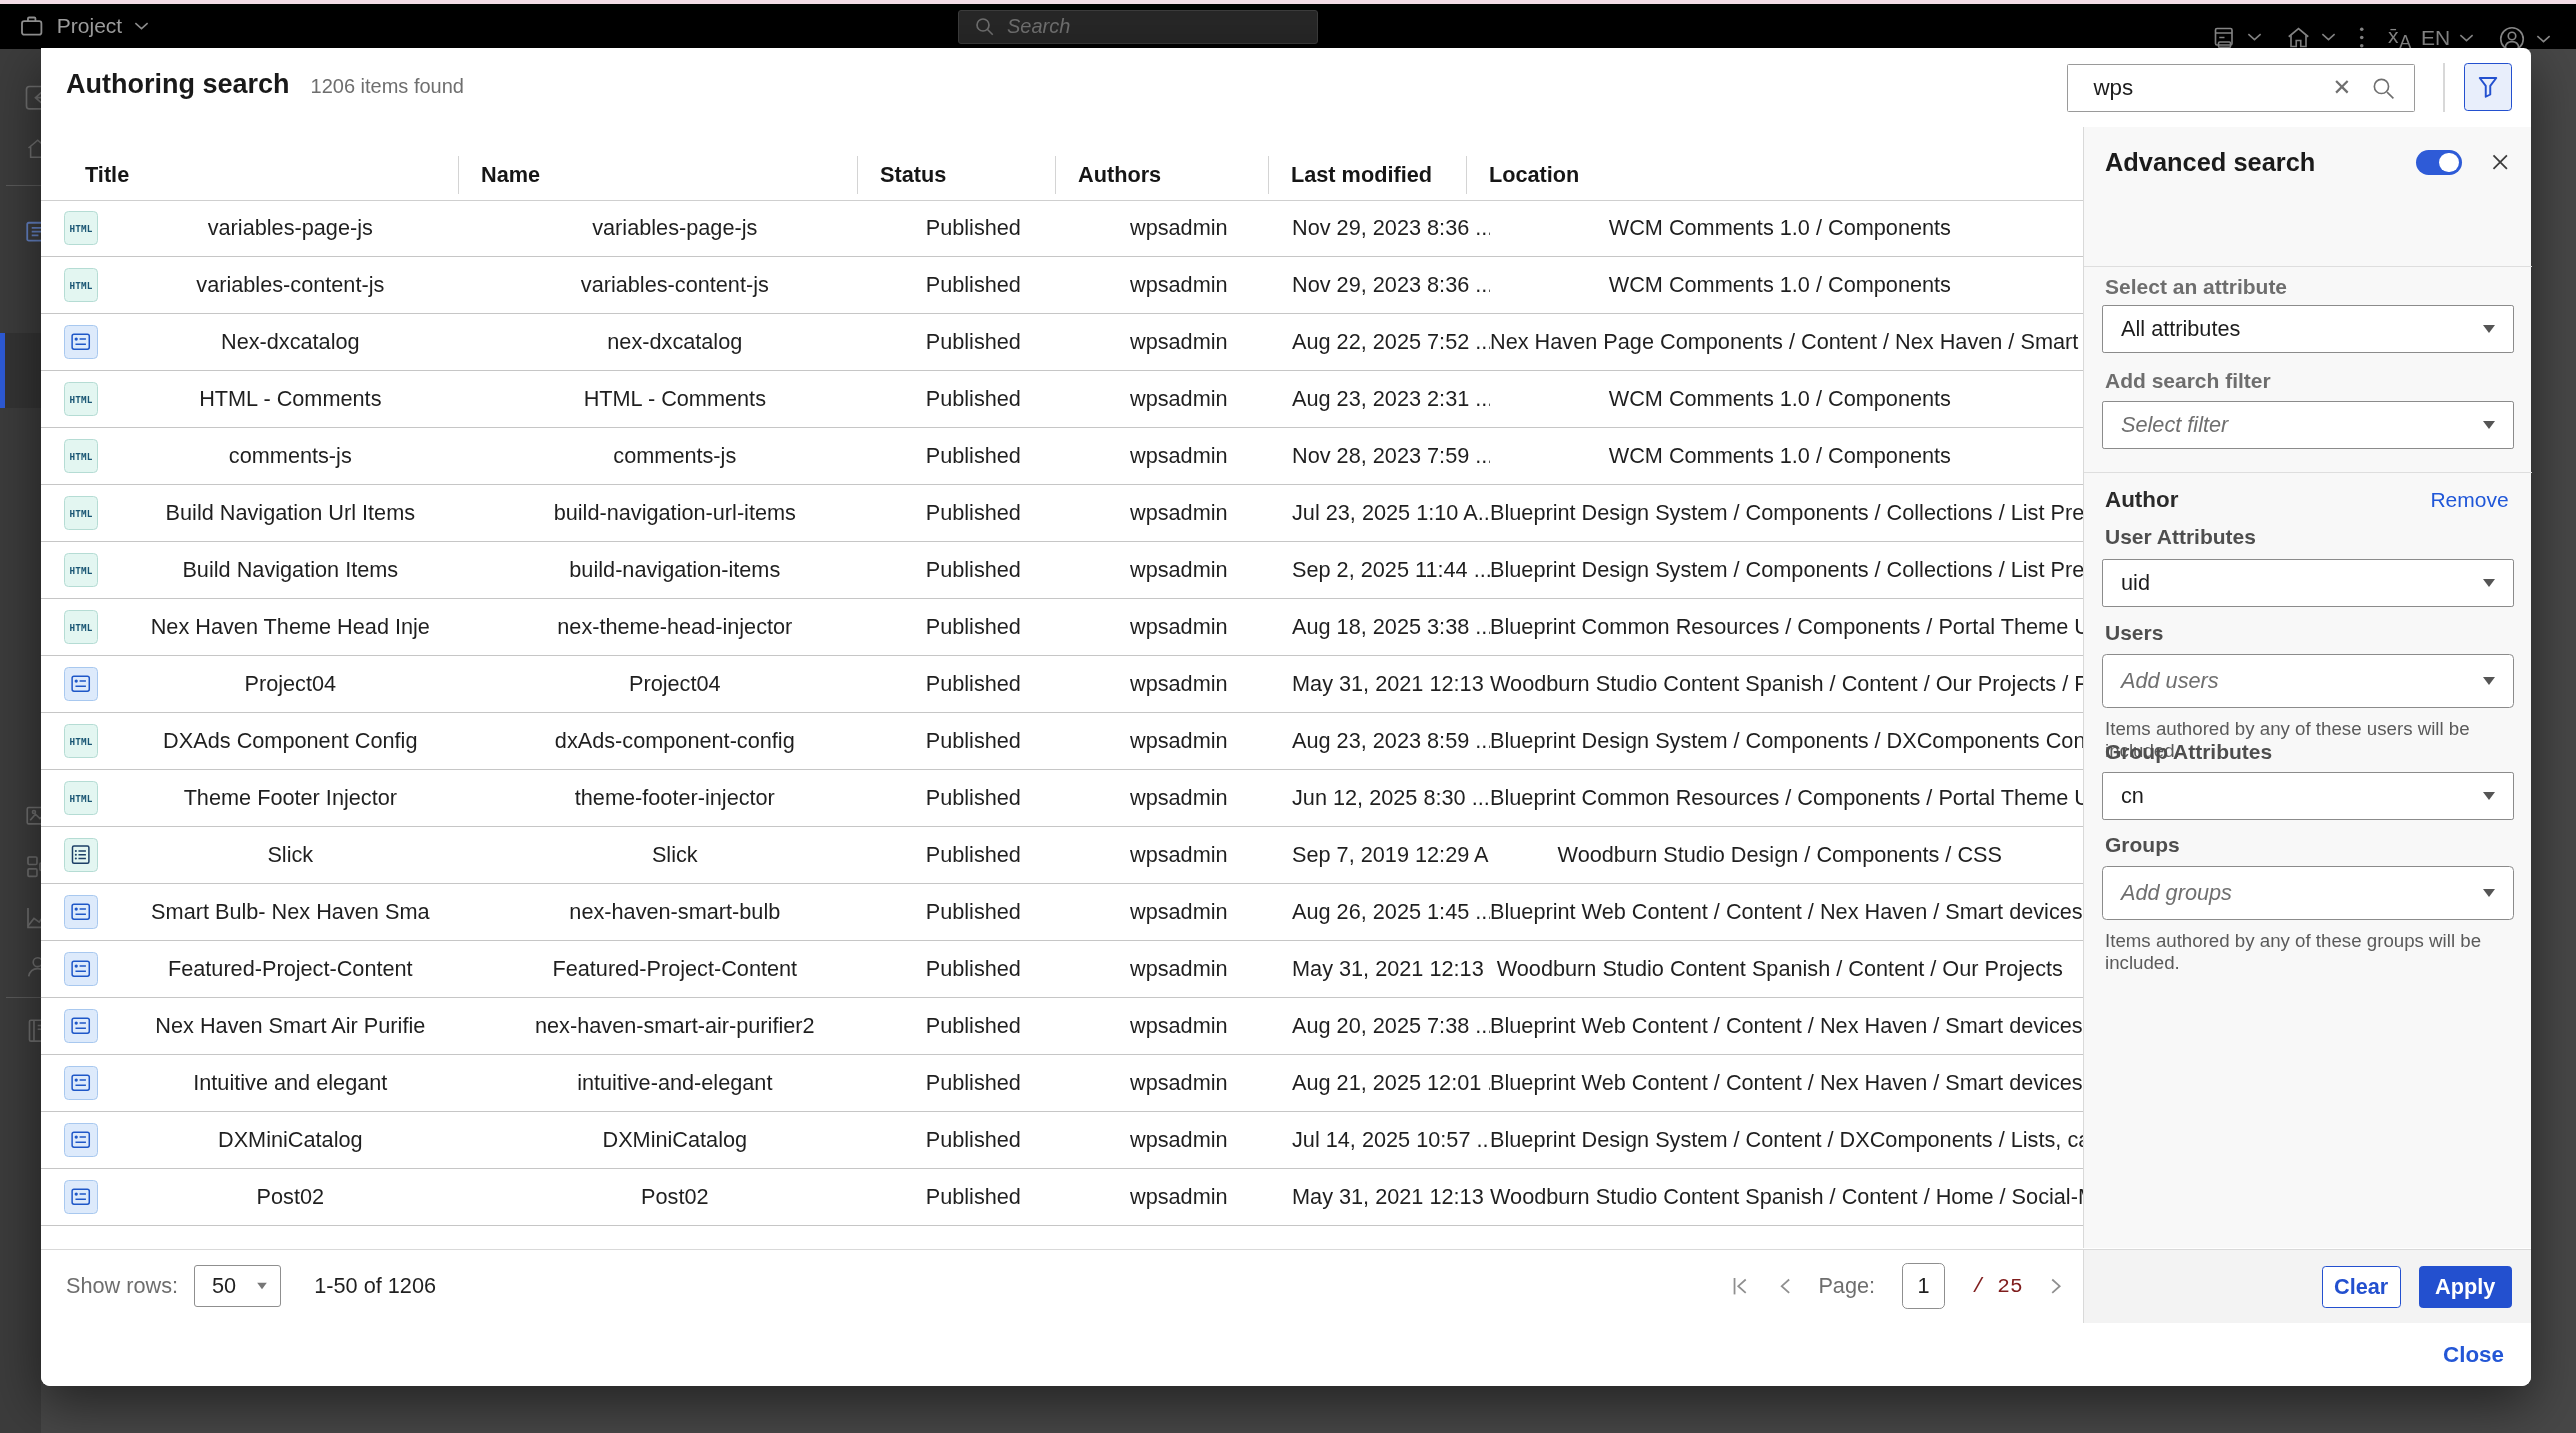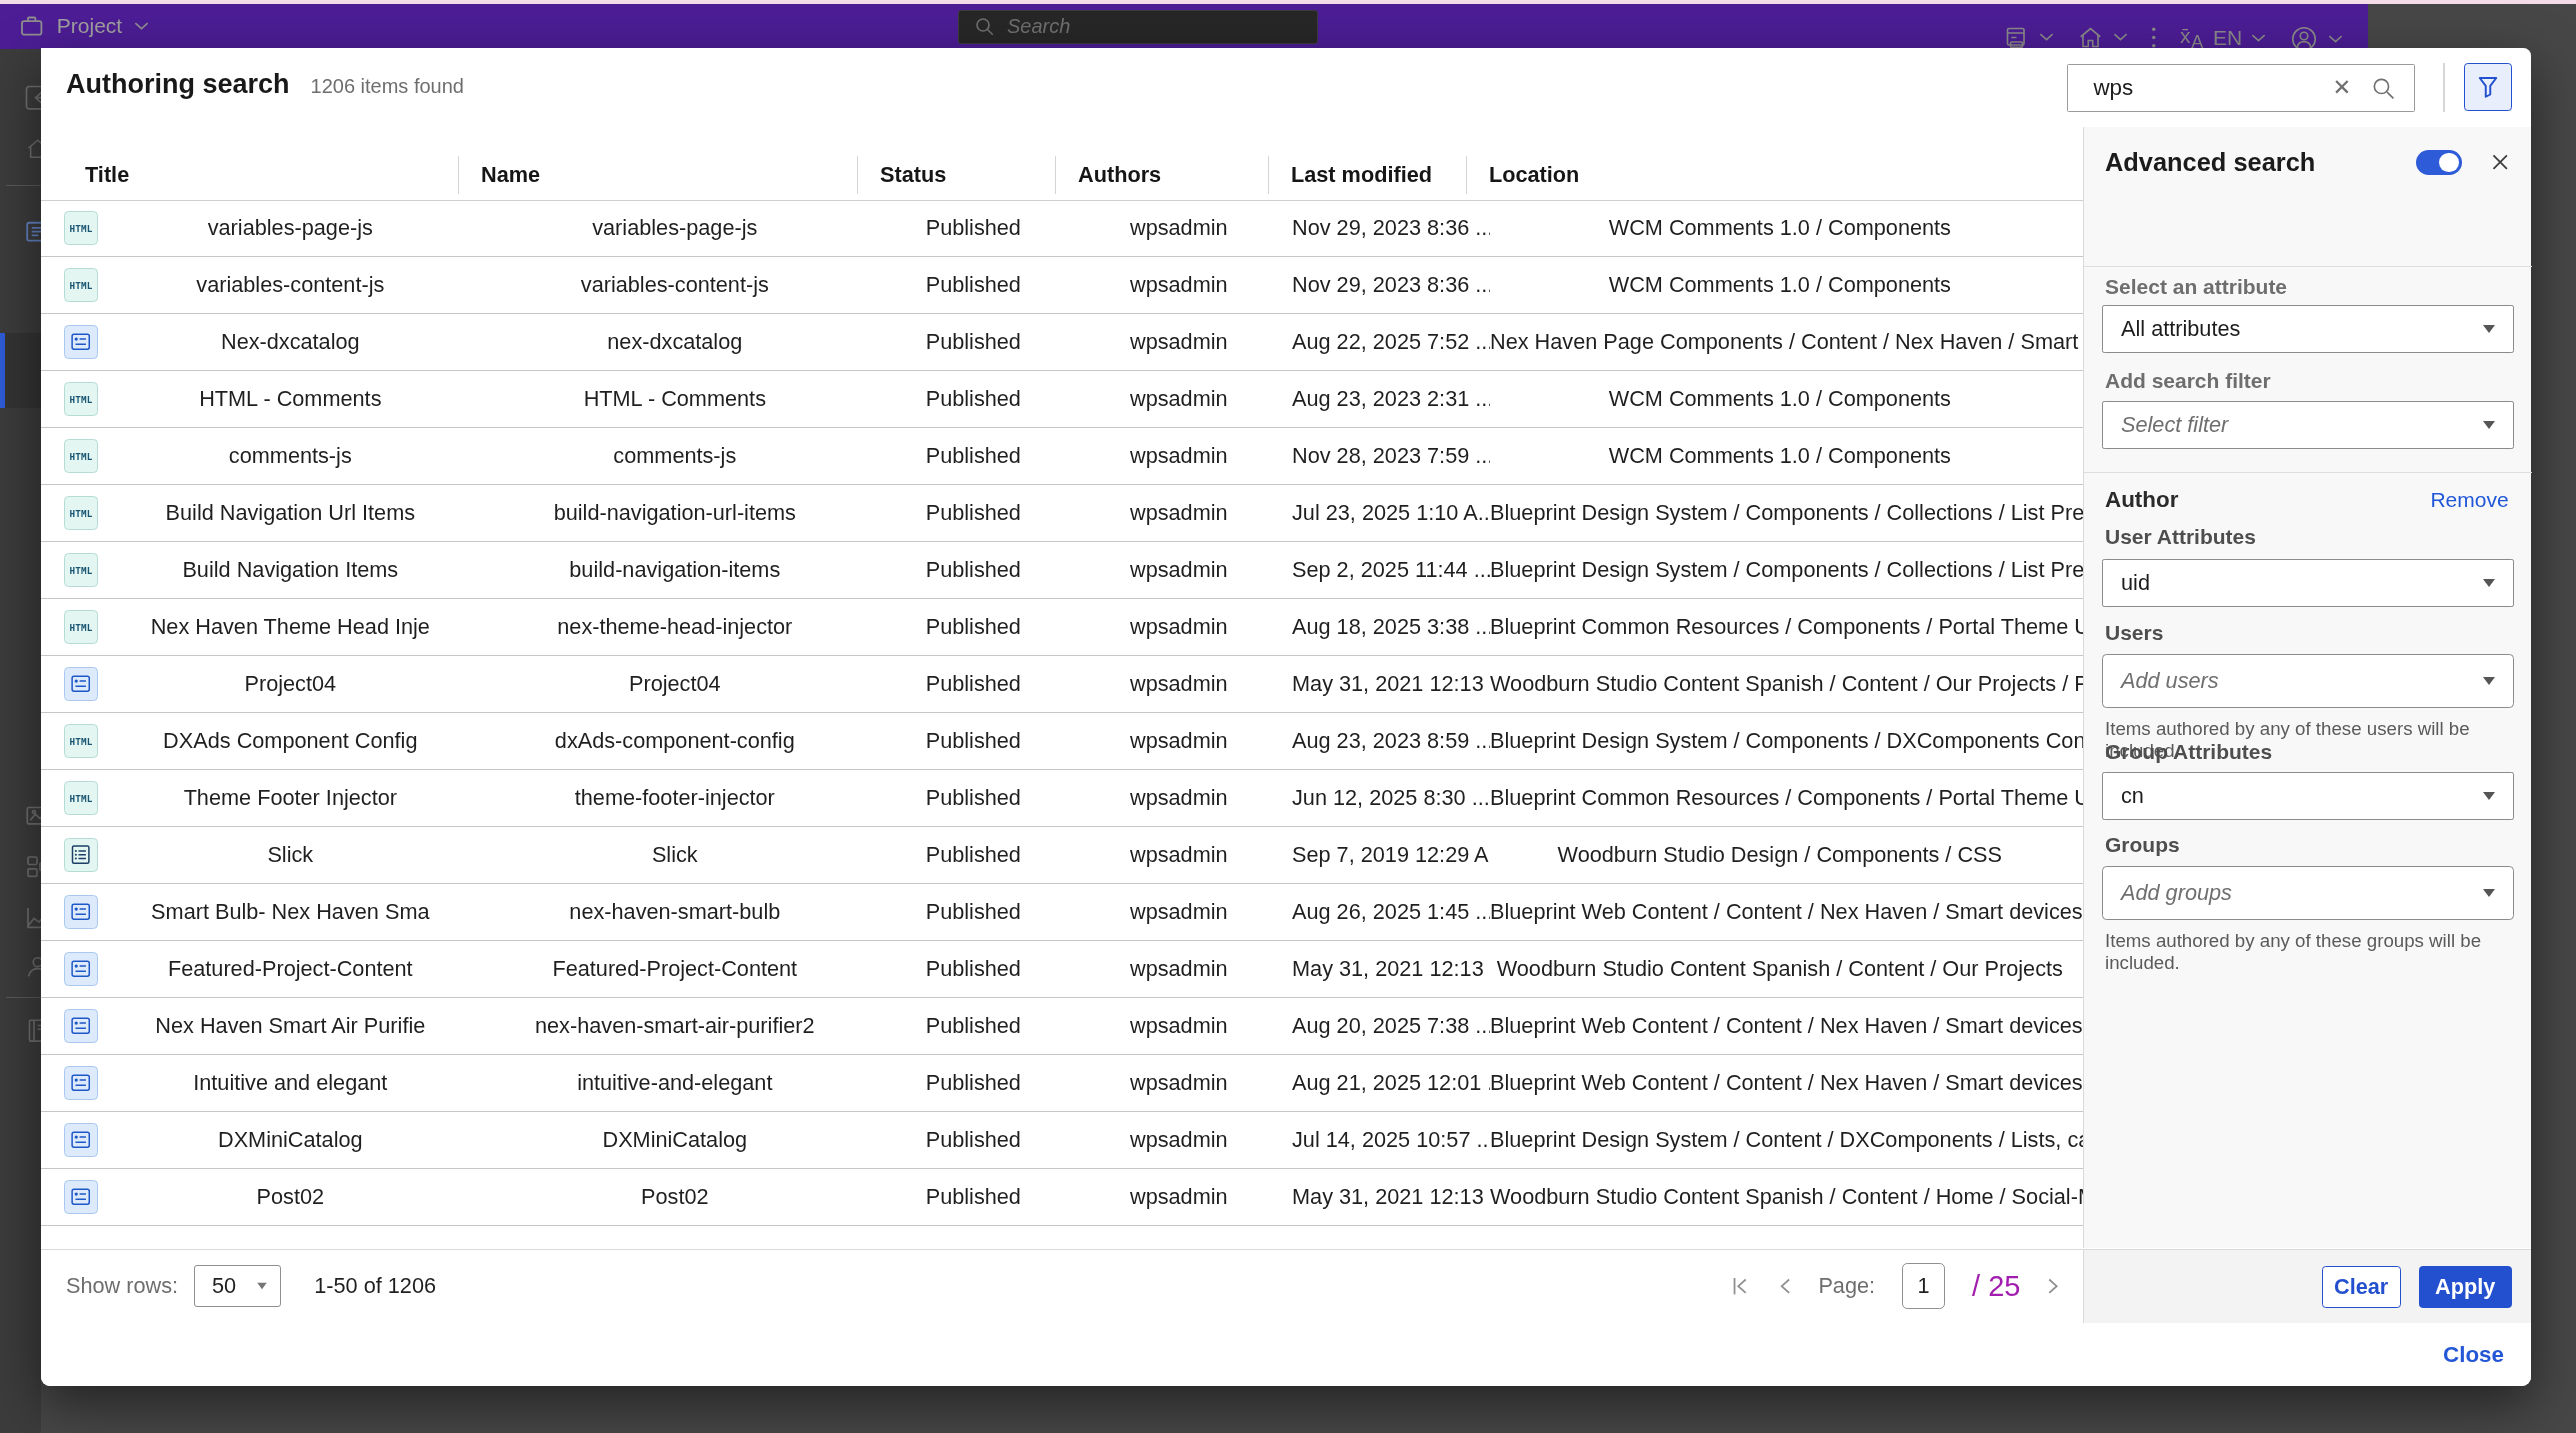--- a/index.html
+++ b/index.html
@@ -7,22 +7,22 @@
   body {
     position: relative;
     background: #474747;
     font-family: "Liberation Sans", sans-serif;
     overflow: hidden;
   }
 
   
   .pink-strip { position:absolute; top:0; left:0; width:2576px; height:3.7px; background:#f3dce6; }
   .topbar {
-    position:absolute; top:3.7px; left:0; width:2368px; height:45px;
-    background:#4c1d95; color:#9a9a9a;
+    position:absolute; top:3.7px; left:0; width:2576px; height:45px;
+    background:#000000; color:#9a9a9a;
   }
   .tb-left { position:absolute; left:19.4px; top:0; height:45px; display:flex; align-items:center; gap:12px; }
   .tb-label { font-size:21px; color:#a0a0a0; }
   .tb-search {
     position:absolute; left:958px; top:6px; width:360px; height:34px;
     background:#272727; border:0.7px solid #3c3c3c; border-radius:3px;
     display:flex; align-items:center; gap:12px; padding:0 15px; color:#6f6f6f;text-align:center;
   }
   .tb-search .ph { font-size:20px; font-style:italic; color:#6f6f6f; }
   .tb-right { position:absolute; right:25.4px; top:8px; height:45px; display:flex; align-items:flex-start; gap:22.4px;margin-top:12px; }
@@ -94,21 +94,21 @@
     font-size:21.7px; color:#1f1f1f; background:#fff;
   }
   .range { font-size:21.7px; color:#1f1f1f; margin-left:16.4px; }
   .pager { position:absolute; left:1689px; top:1201px; height:74px; display:flex; align-items:center; gap:27px; }
   .pager .plbl { font-size:21.7px; color:#6e6e6e; }
   .pageinput {
     width:43px; height:46px; border:1.1px solid #8f8f8f; border-radius:5.2px;
     font-size:21.7px; color:#1f1f1f; text-align:center; background:#fff;
     display:flex; align-items:center; justify-content:center;
   }
-  .ptotal { font-size:29px; color:#a21caf; }
+  .ptotal { font-size:21px; color:#7f1d1d;font-family:Liberation Mono, monospace; }
   .caret-down { width:0; height:0; border-left:6.7px solid transparent; border-right:6.7px solid transparent; border-top:8.2px solid #555; }
 
   
   .panel {
     position:absolute; left:2042px; top:79px; width:448px; height:1121px;
     background:#f8f8f8; border-left:1.1px solid #d9d9d9;
   }
   .panel-title-row { position:absolute; left:21px; top:21px; width:406px; display:flex; align-items:center; }
   .panel-title { font-size:25.4px; font-weight:bold; color:#1b1b1b; flex:1; }
   .toggle { width:46px; height:25.4px; border-radius:12.7px; background:#2e5bd7; position:relative; margin-right:27px; }

